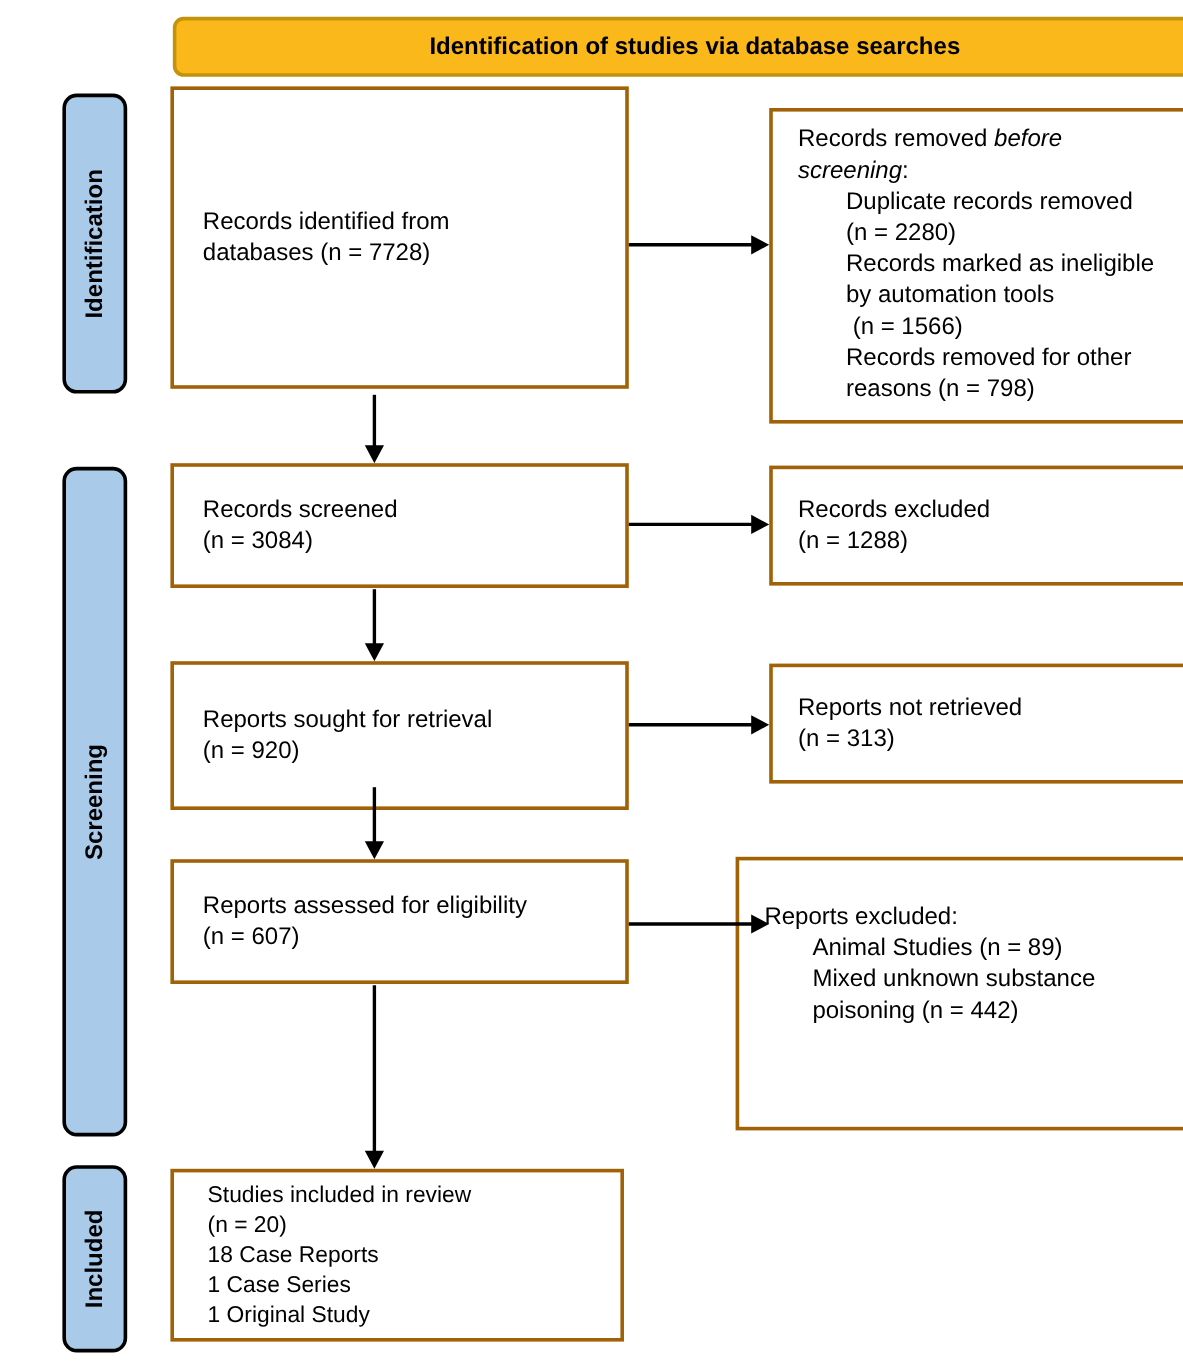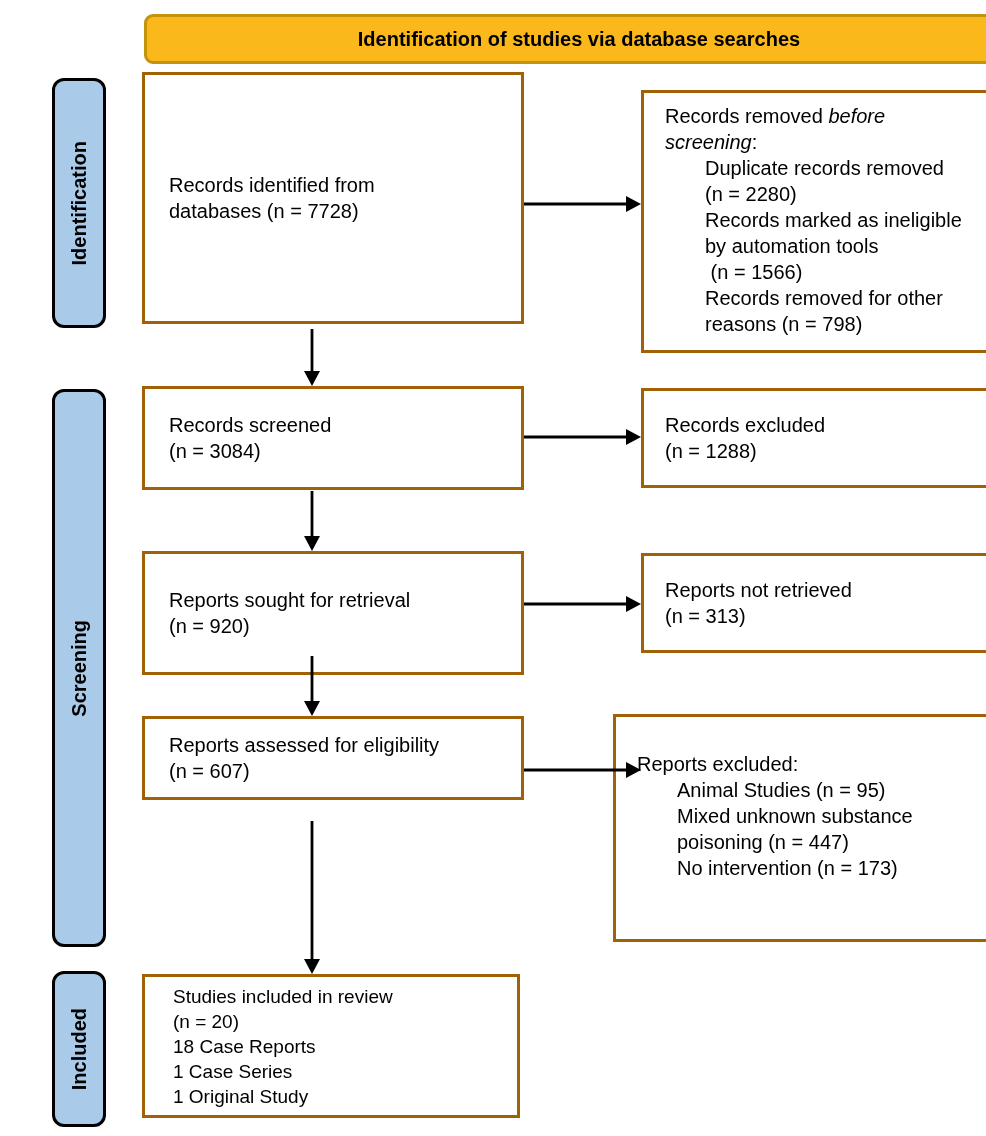--- a/index.html
+++ b/index.html
@@ -28,21 +28,21 @@
   .stage-included{top:971px;height:156px;}
   .box{
     position:absolute;background:#fff;border:3px solid #a16207;
     box-sizing:border-box;
   }
   .vcenter{display:flex;flex-direction:column;justify-content:center;}
   .pre{white-space:pre-wrap;}
   .b1{left:98px;top:72px;width:382px;height:252px;padding-left:24px;padding-right:10px;}
   .b2{left:98px;top:386px;width:382px;height:104px;padding-left:24px;padding-right:10px;}
   .b3{left:98px;top:551px;width:382px;height:124px;padding-left:24px;padding-right:10px;}
-  .b4{left:98px;top:716px;width:382px;height:84px;padding-left:24px;padding-right:20px;}
+  .b4{left:98px;top:716px;width:382px;height:104px;padding-left:24px;padding-right:20px;}
   .b5{left:98px;top:974px;width:378px;height:144px;padding:7px 10px 0 28px;font-size:19px;line-height:25px;}
   .r1{left:597px;top:90px;width:380px;height:263px;padding:10px 8px 0 21px;}
   .r2{left:597px;top:388px;width:380px;height:100px;padding-left:21px;padding-right:8px;}
   .r3{left:597px;top:553px;width:380px;height:100px;padding-left:21px;padding-right:8px;}
   .r4{left:569px;top:714px;width:380px;height:228px;padding:34px 8px 0 21px;}
   .indent{padding-left:40px;white-space:pre-wrap;}
   .it{font-style:italic;}
   .title-wrap{max-width:245px;}
   svg.arrows{position:absolute;left:0;top:0;pointer-events:none;}
 </style>
@@ -101,24 +101,23 @@
 (n = 313)</div>
   </div>
 
   <div class="box b4 vcenter">
     <div class="pre">Reports assessed for eligibility
 (n = 607)</div>
   </div>
 
   <div class="box r4">
     <div>Reports excluded:</div>
-    <div class="indent">Animal Studies (n = 95)</div>
+    <div class="indent">Animal Studies (n = 89)</div>
     <div class="indent">Mixed unknown substance
-poisoning (n = 447)</div>
-    <div class="indent">No intervention (n = 173)</div>
+poisoning (n = 442)</div>
   </div>
 
   <div class="box b5">
     <div class="pre">Studies included in review
 (n = 20)
 18 Case Reports
 1 Case Series
 1 Original Study</div>
   </div>
 

